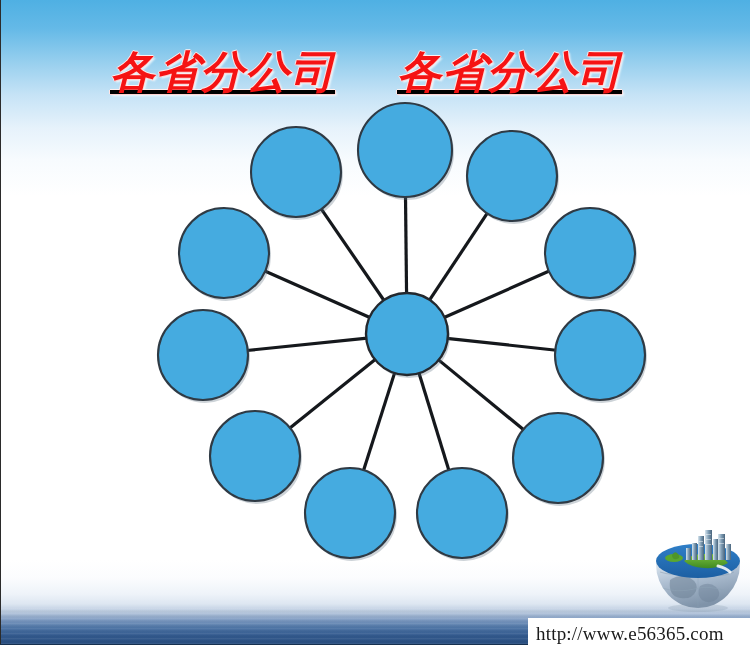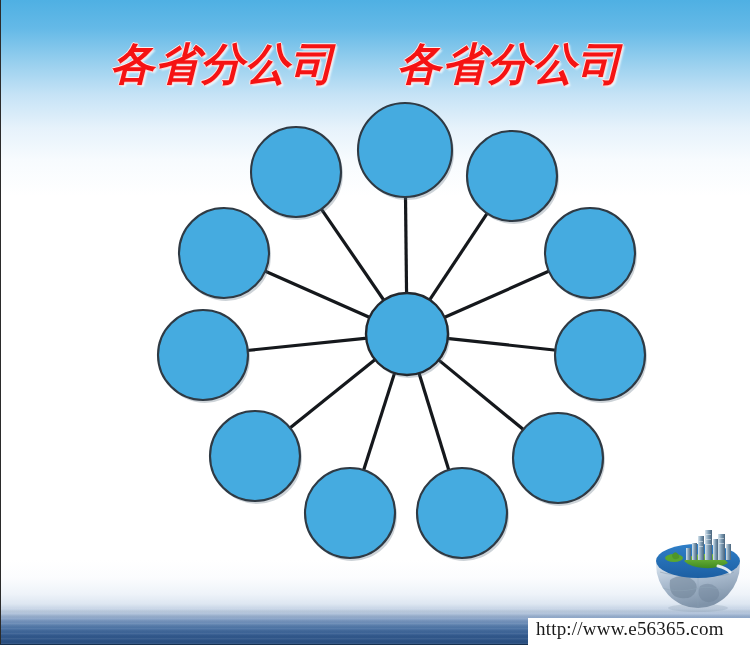--- a/index.html
+++ b/index.html
@@ -76,21 +76,22 @@
   }
 
   
   .title-row {
     position: absolute;
     left: 110px;
     top: 34px;
     width: 570px;
     height: 60px;
     display: flex;
-    align-items: center;
+    align-items: flex-end;
+    text-decoration: underline;
   }
   .title-text {
     font-family: "DejaVu Sans", "Liberation Sans", sans-serif;
     font-size: 44px;
     font-weight: bold;
     font-style: italic;
     color: #f51313;
     letter-spacing: 1px;
     white-space: pre;
     line-height: 1;
@@ -142,21 +143,21 @@
 
   
   .url-box {
     position: absolute;
     left: 528px;
     top: 618px;
     width: 222px;
     height: 27px;
     background: #ffffff;
     display: flex;
-    align-items: flex-start;
+    align-items: flex-end;
     padding-left: 8px;
     box-sizing: border-box;
   }
   .url-text {
     font-family: "Liberation Serif", "DejaVu Serif", serif;
     font-size: 19px;
     color: #1a1a1a;
     letter-spacing: 0.2px;
     white-space: nowrap;
   }

